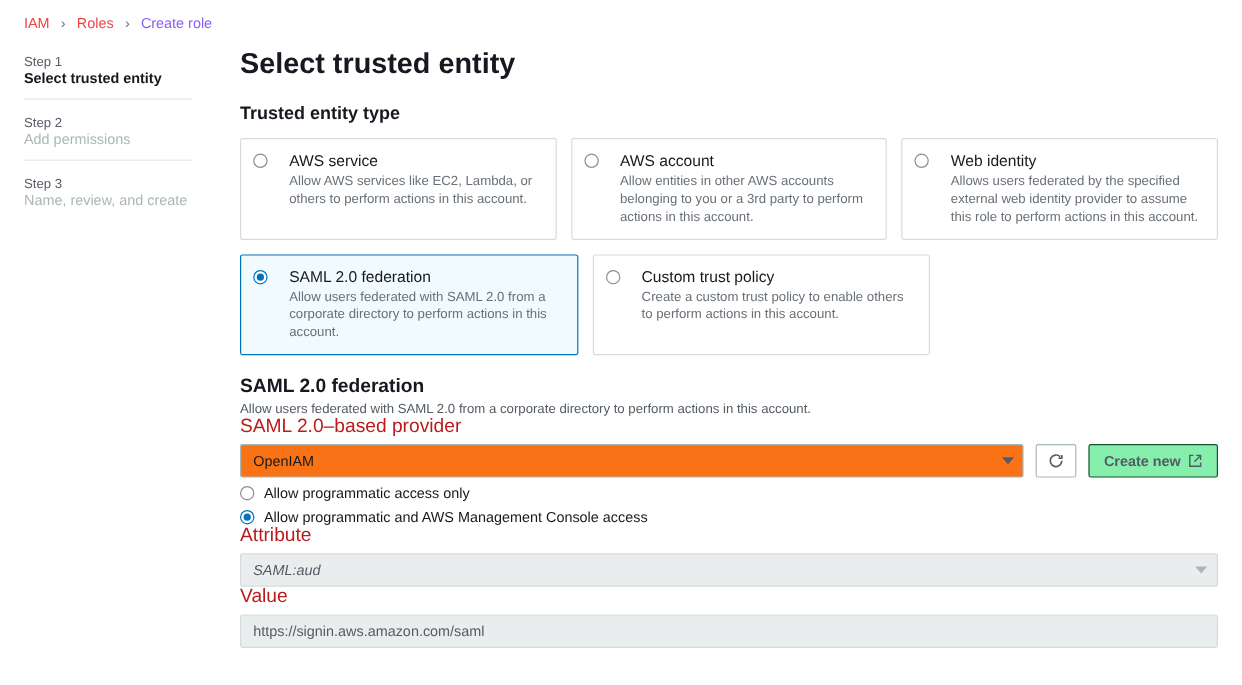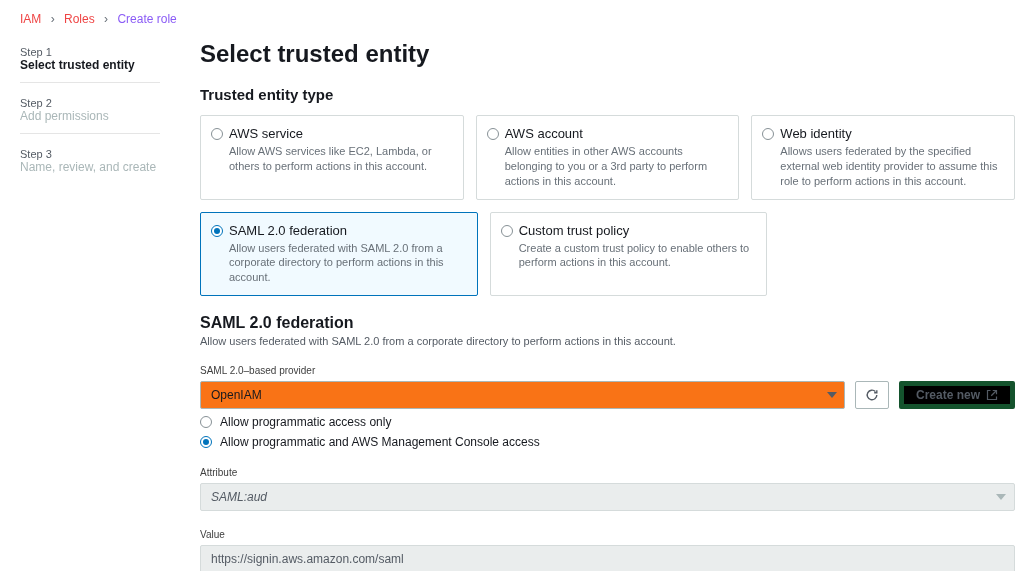--- a/index.html
+++ b/index.html
@@ -18,38 +18,38 @@
   .step:last-child { border-bottom: none; }
   .step-label { font-size: 11px; color: #545b64; }
   .step-title { font-size: 12px; color: #aab7b8; }
   .step.active .step-title { font-weight: bold; color: #16191f; }
 
   .main { flex: 1; }
   h1 { font-size: 24px; font-weight: 600; margin-bottom: 18px; }
   h2 { font-size: 15px; font-weight: 700; margin-bottom: 12px; }
 
   .cards-row { display: flex; gap: 12px; margin-bottom: 12px; }
-  .card { flex: 1; border: 1px solid #d5dbdb; border-radius: 2px; padding: 10px 12px 10px 28px; position: relative; cursor: pointer; }
+  .card { flex: 1; border: 1px solid #d5dbdb; border-radius: 2px; padding: 10px 12px 10px 40px; position: relative; cursor: pointer; }
   .card.selected { border-color: #0073bb; background: #f1faff; }
   .card .radio { position: absolute; left: 10px; top: 12px; width: 12px; height: 12px; border: 1px solid #879196; border-radius: 50%; background: #fff; }
   .card.selected .radio { border-color: #0073bb; }
   .card.selected .radio::after { content:""; position:absolute; left:2px; top:2px; width:6px; height:6px; border-radius:50%; background:#0073bb; }
   .card-title { font-size: 13px; font-weight: 500; color: #16191f; margin-bottom: 3px; }
   .card-desc { font-size: 11px; color: #687078; line-height: 1.35; }
 
   h3 { font-size: 16px; font-weight: 700; margin-top: 18px; }
   .subdesc { font-size: 11px; color: #545b64; margin-top: 3px; }
 
-  .field-label { font-size: 10px; color: #404040; margin-top: 18px; margin-bottom: 5px; }
+  .field-label { font-size: 16px; color: #b91c1c; margin-bottom: 5px; }
   .provider-row { display: flex; gap: 10px; align-items: stretch; }
   .select { flex: 1; position: relative; }
   .select-box { border: 1px solid #aab7b8; border-radius: 2px; background:#f97316; padding: 4px 28px 4px 10px; font-size: 12px; height: 28px; line-height:18px; cursor:pointer; }
   .select .caret { position:absolute; right:8px; top:50%; transform:translateY(-50%); width:0;height:0;border-left:5px solid transparent;border-right:5px solid transparent;border-top:6px solid #545b64; }
   .icon-btn { width: 34px; height: 28px; border:1px solid #aab7b8; border-radius:2px; background:#fff; cursor:pointer; display:flex;align-items:center;justify-content:center; }
-  .btn { height:28px; padding: 0 12px; border:5px solid #14532d; border-radius:2px; background:#000000; cursor:pointer; font-size:12px; font-weight:600; color:#545b64; display:flex;align-items:center; gap:6px; }
+  .btn { height:28px; padding: 0 12px; border:1px solid #14532d; border-radius:2px; background:#86efac; cursor:pointer; font-size:12px; font-weight:600; color:#545b64; display:flex;align-items:center; gap:6px; }
 
   .radio-line { display:flex; align-items:center; gap:8px; margin-top:6px; font-size:12px; }
   .inline-radio { width:12px;height:12px;border:1px solid #879196;border-radius:50%;background:#fff;display:inline-block;position:relative; }
   .inline-radio.checked { border-color:#0073bb; }
   .inline-radio.checked::after { content:"";position:absolute;left:2px;top:2px;width:6px;height:6px;border-radius:50%;background:#0073bb; }
 
   .select-disabled { border:1px solid #d5dbdb; border-radius:2px; background:#eaeded; padding:4px 28px 4px 10px; font-size:12px; height:28px; line-height:18px; color:#545b64; position:relative;font-style:italic; }
   .select-disabled .caret { position:absolute; right:8px; top:50%; transform:translateY(-50%); width:0;height:0;border-left:5px solid transparent;border-right:5px solid transparent;border-top:6px solid #aab7b8; }
   .input-disabled { border:1px solid #d5dbdb; border-radius:2px; background:#eaeded; padding:4px 10px; font-size:12px; height:28px; line-height:18px; color:#545b64; width:100%; }
 </style>

